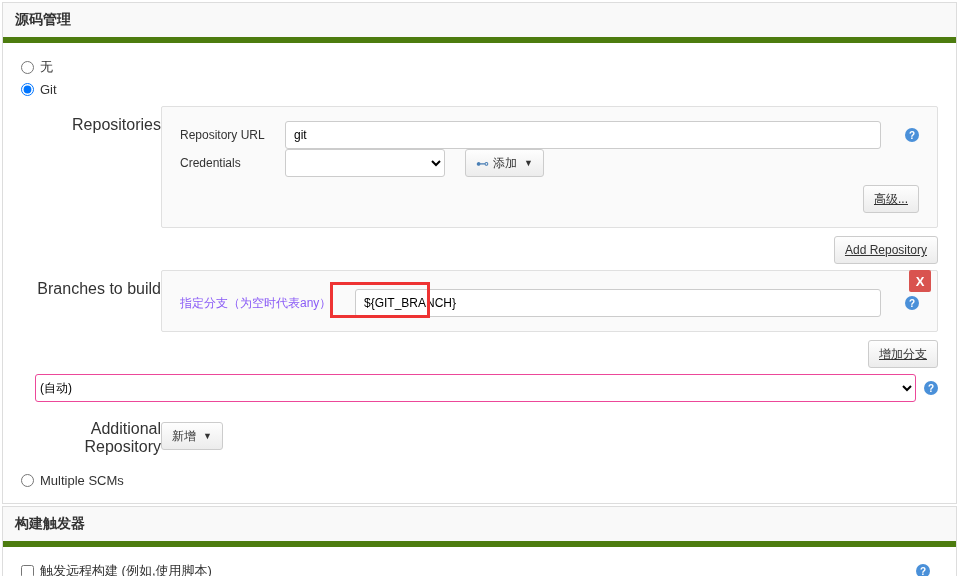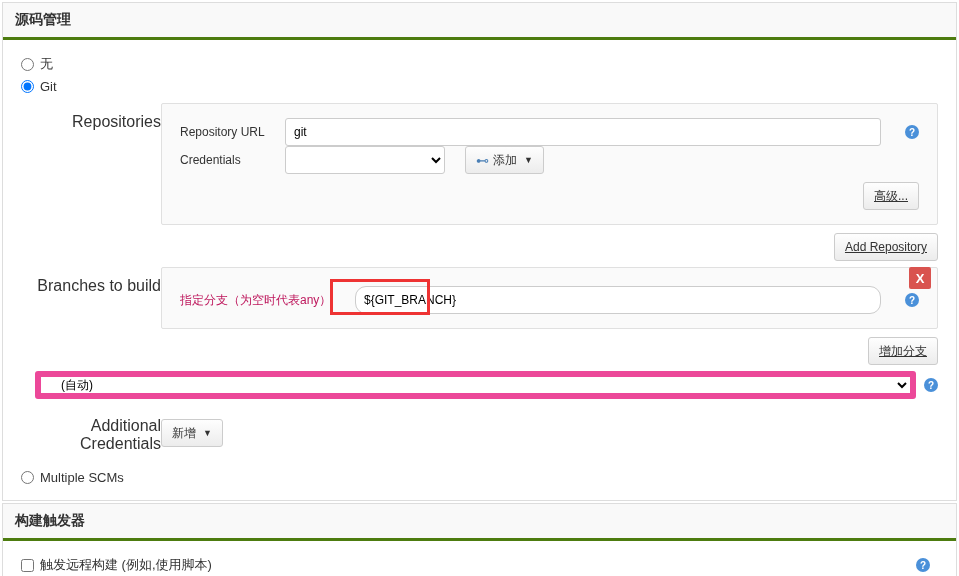--- a/index.html
+++ b/index.html
@@ -12,21 +12,21 @@
     }
     .section {
       border: 1px solid #ddd;
       margin: 2px;
       background: #fff;
     }
     .section-header {
       font-weight: bold;
       font-size: 14px;
       padding: 8px 12px;
-      border-bottom: 3px solid #4d7c0f;
+      border-bottom: 6px solid #4d7c0f;
       background: #f9f9f9;
     }
     .section-body {
       padding: 12px 18px;
     }
     .radio-row {
       display: flex;
       align-items: center;
       padding: 3px 0;
       gap: 6px;
@@ -65,21 +65,21 @@
     }
     .form-label {
       width: 85px;
       font-size: 12px;
       color: #333;
       flex-shrink: 0;
     }
     .form-label-wide {
       width: 155px;
       font-size: 12px;
-      color: #be185d;
+      color: #8b5cf6;
       flex-shrink: 0;
     }
     .text-input {
       flex: 1;
       height: 28px;
       border: 1px solid #ccc;
       border-radius: 3px;
       padding: 0 8px;
       font-size: 12px;
       background: #fff;
@@ -89,23 +89,23 @@
       height: 28px;
       border: 1px solid #ccc;
       border-radius: 3px;
       padding: 0 4px;
       font-size: 12px;
       background: #fff;
     }
     .select-wide {
       flex: 1;
       height: 28px;
-      border: 6px solid #ec4899;
-      border-radius: 3px;
-      padding: 0 16px;
+      border: 1px solid #ec4899;
+      border-radius: 3px;
+      padding: 0 0;
       font-size: 12px;
       background: #fff;
     }
     .btn {
       display: inline-flex;
       align-items: center;
       height: 28px;
       padding: 0 10px;
       border: 1px solid #ccc;
       border-radius: 3px;
@@ -162,21 +162,21 @@
     }
     .highlight-box {
       position: absolute;
       border: 3px solid #e33;
       pointer-events: none;
     }
     .branch-input {
       flex: 1;
       height: 28px;
       border: 1px solid #ccc;
-      border-radius: 11px;
+      border-radius: 3px;
       padding: 0 8px;
       font-size: 12px;
       background: #fff;
     }
     .key-icon {
       color: #4a7fb5;
       font-size: 13px;
     }
     .checkbox-row {
       display: flex;
@@ -270,21 +270,21 @@
     </div>
 
     <div class="row-align">
       <select class="select-wide">
         <option>(自动)</option>
       </select>
       <span class="help-icon help-inline" style="margin-left:8px">?</span>
     </div>
 
     <div class="row-align" style="margin-top:14px">
-      <div class="sub-label">Additional Credentials</div>
+      <div class="sub-label">Additional Repository</div>
       <button class="btn">
         <span>新增</span>
         <span class="dropdown-caret">▼</span>
       </button>
     </div>
 
     <div class="radio-row" style="margin-top:14px">
       <input type="radio" name="scm" style="">
       <span>Multiple SCMs</span>
     </div>

